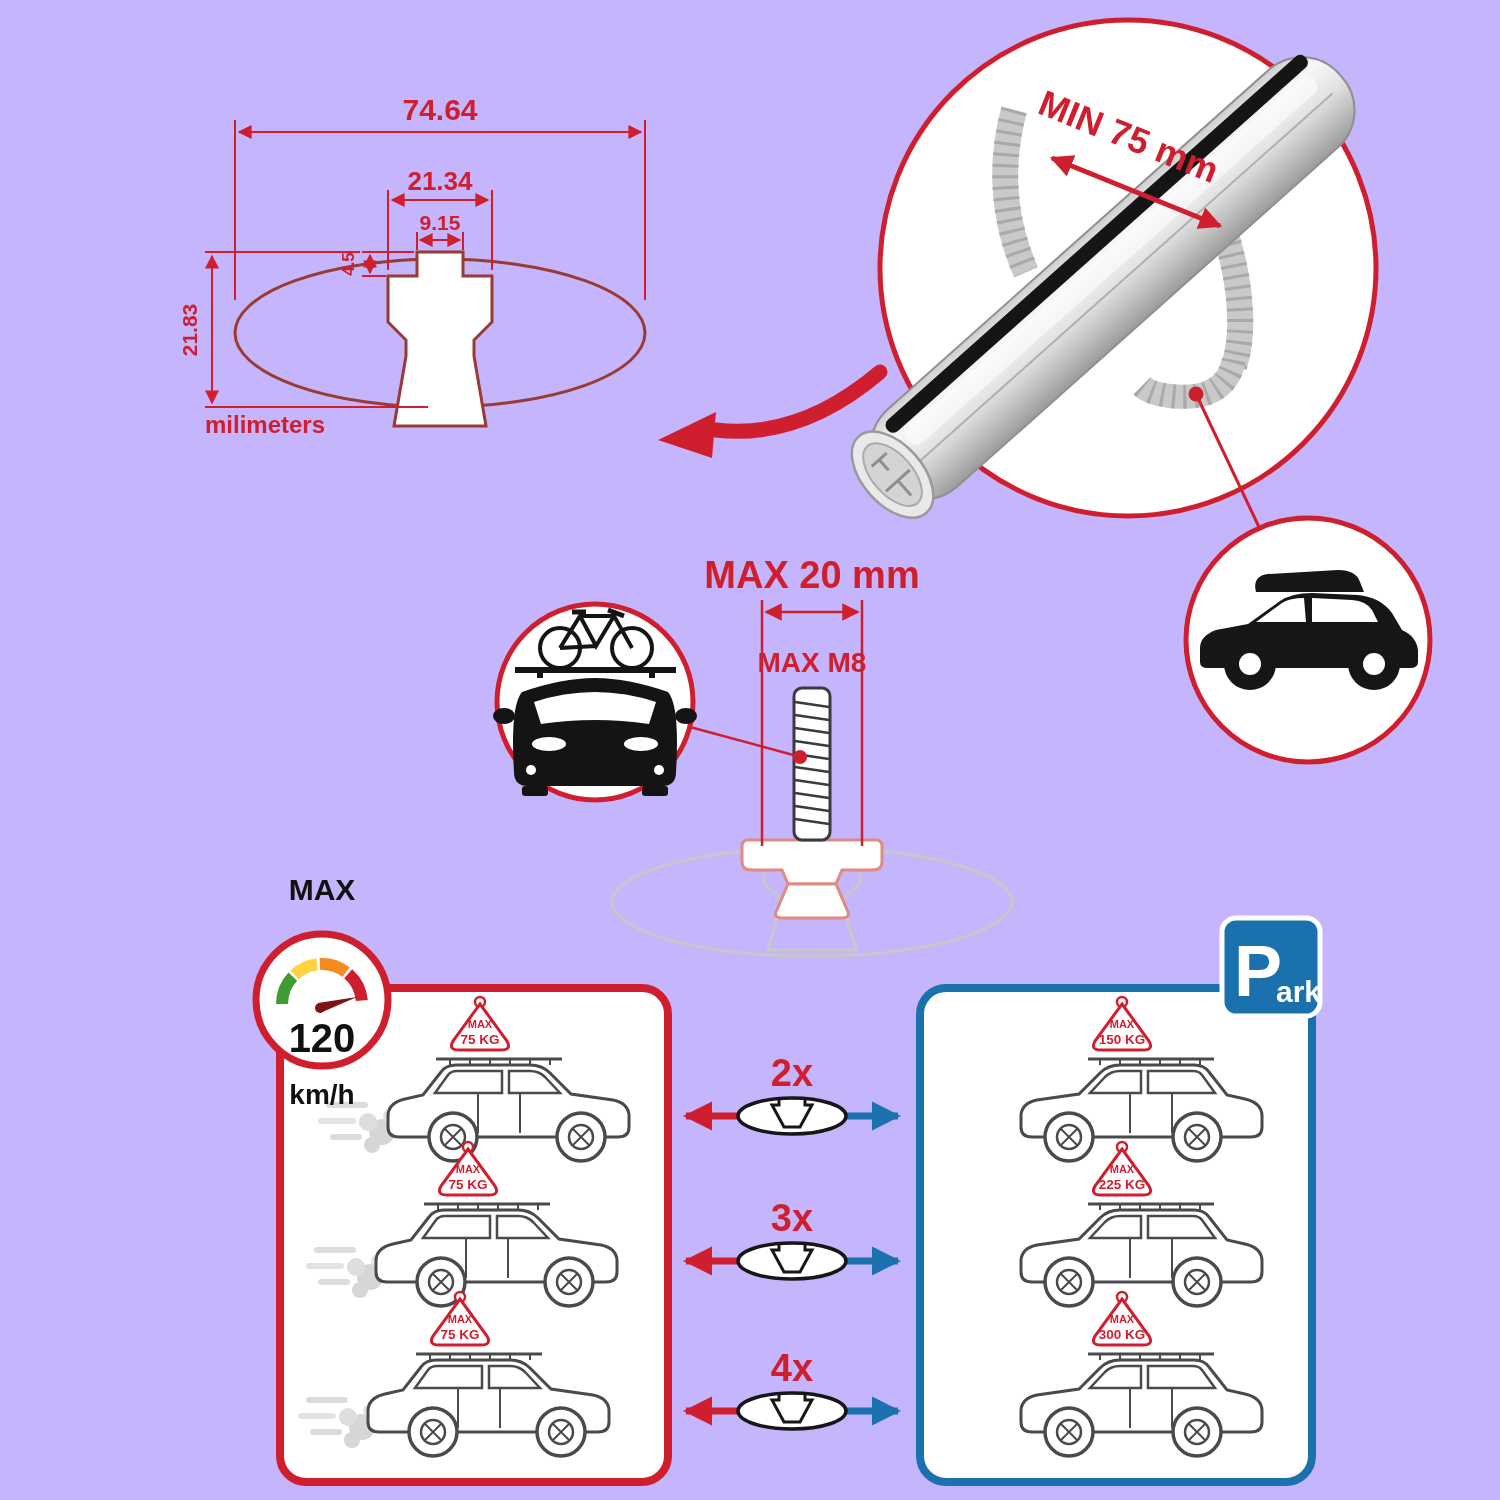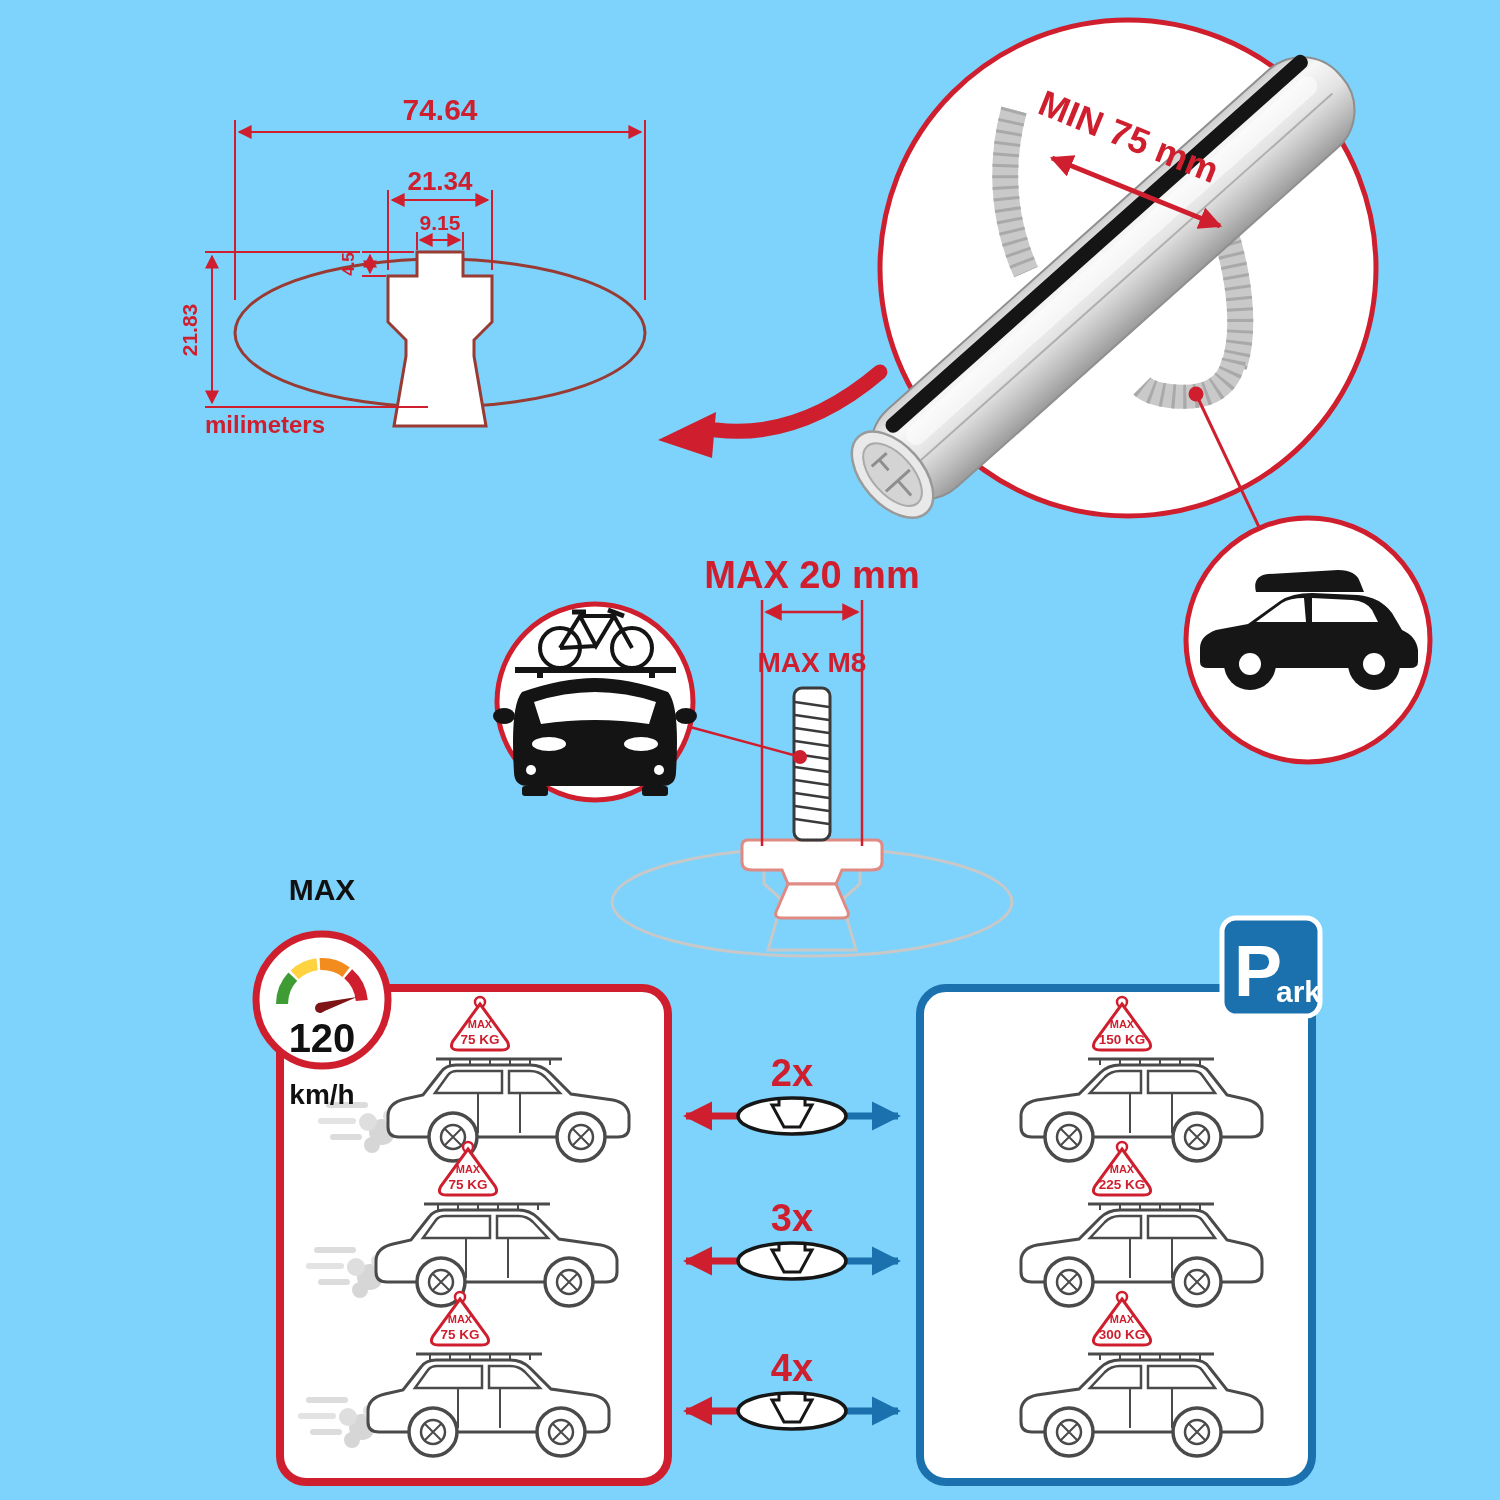--- a/index.html
+++ b/index.html
@@ -1,16 +1,16 @@
 <!DOCTYPE html>
 <html><head>
 <meta charset="utf-8">
 <style>
   html,body{margin:0;padding:0;background:#ffffff;}
-  .canvas{position:relative;width:1500px;height:1500px;background:#7dd3fc;overflow:hidden;text-align:right;}
+  .canvas{position:relative;width:1500px;height:1500px;background:#c4b5fd;overflow:hidden;text-align:right;}
   svg text{font-family:"Liberation Sans","DejaVu Sans",sans-serif;}
 </style>
 </head>
 <body>
 
 <div class="canvas">
 <svg width="1500" height="1500" viewBox="0 0 1500 1500" xmlns="http://www.w3.org/2000/svg">
   <defs>
     <marker id="mDim" viewBox="0 0 10 10" refX="9" refY="5" markerWidth="7" markerHeight="7" orient="auto-start-reverse">
           <path d="M0 0L10 5L0 10Z" fill="#cf1f2e"></path>

